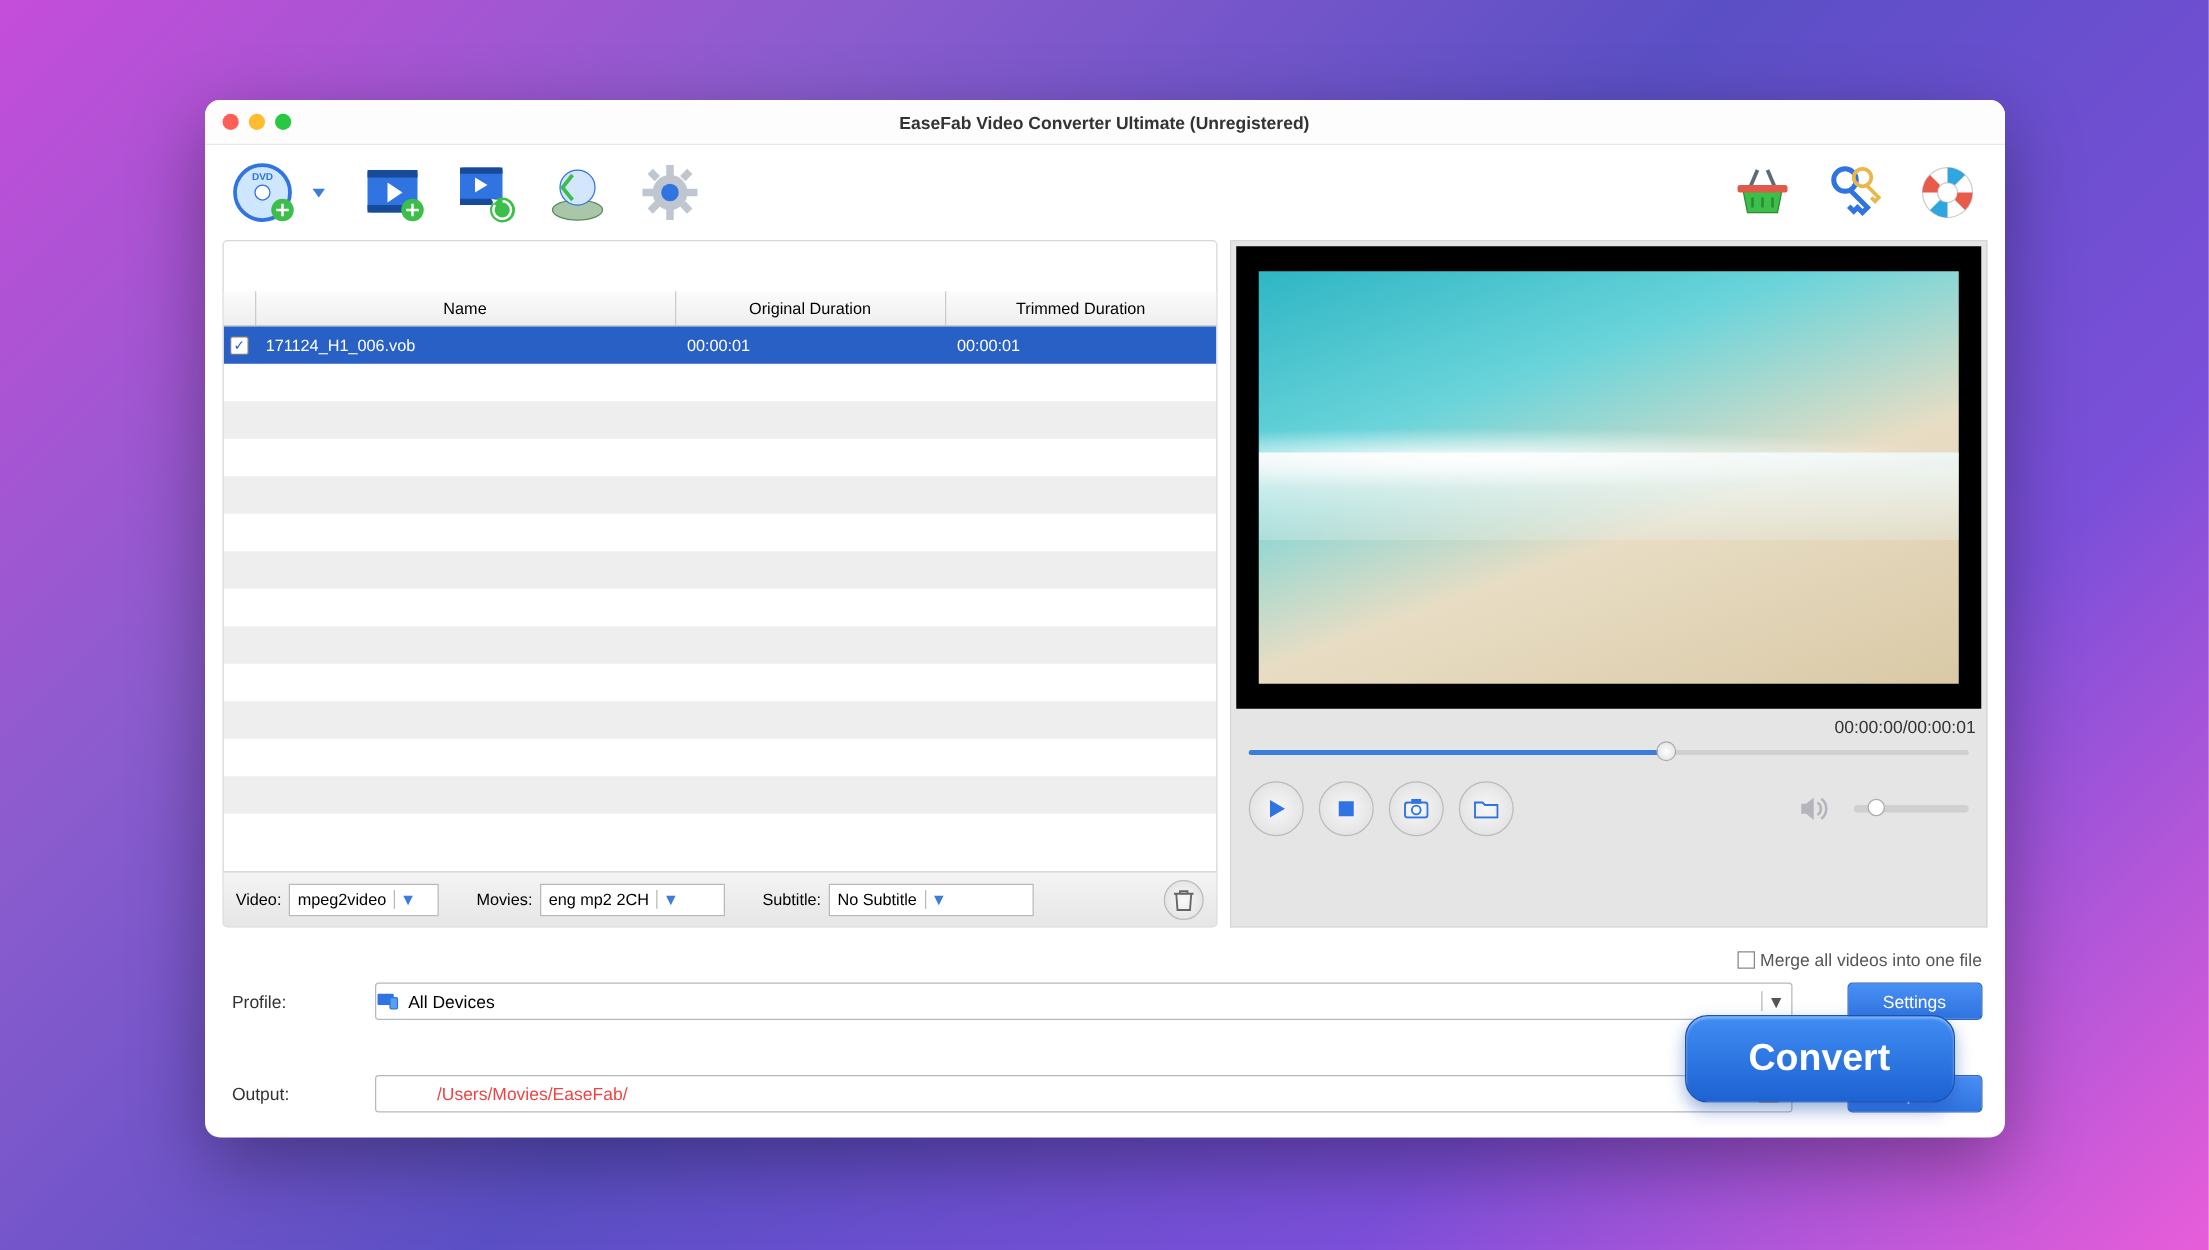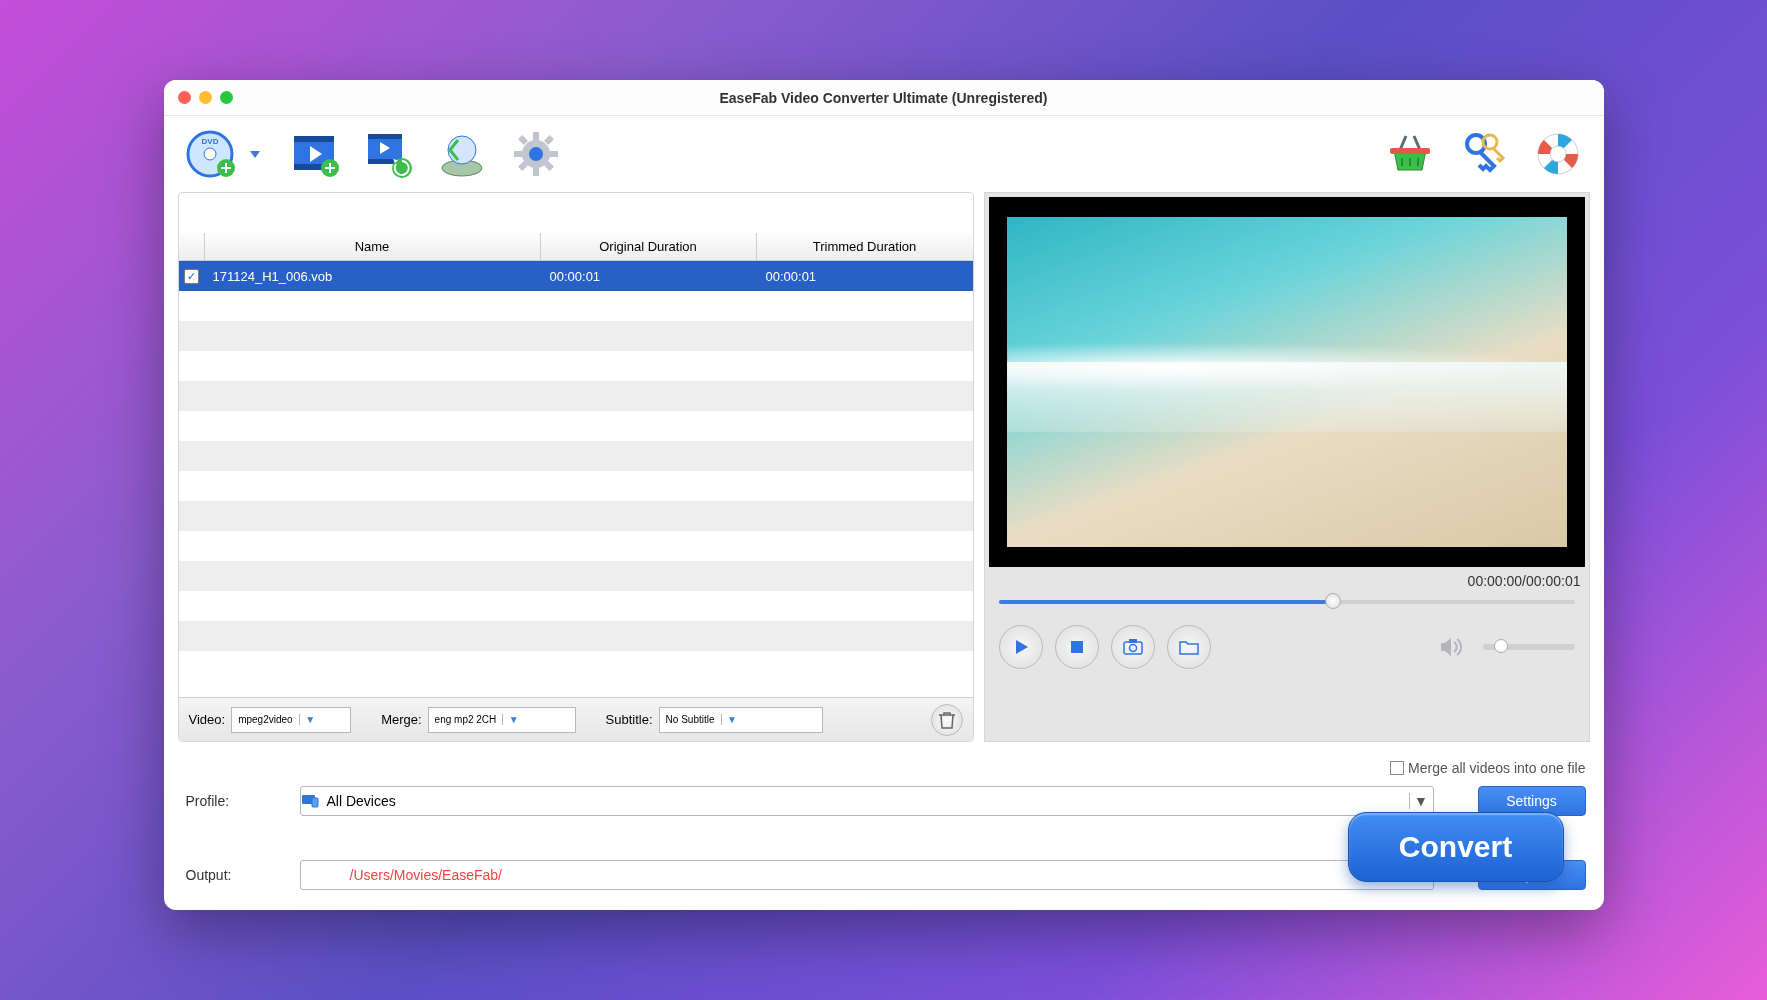--- a/index.html
+++ b/index.html
@@ -41,21 +41,21 @@
 .col-td { width:216px; }
 .rows { flex:1; overflow:auto; }
 .row { display:flex; height:30px; align-items:center; font-size:13px; }
 .row.sel { background:#2860c5; color:#fff; }
 .row.alt { background:#eeeeee; }
 .row .col-check { display:flex; align-items:center; justify-content:center; }
 .chk { width:15px; height:15px; background:#fff; border:1px solid #7a7a7a; border-radius:2px; display:flex; align-items:center; justify-content:center; font-size:11px; color:#2860c5; }
 .row .col-name { padding-left: 8px; }
 .row .col-od, .row .col-td { padding-left: 8px; border-left:1px solid rgba(255,255,255,0); }
 .bottom-strip { height:44px; background:linear-gradient(#f4f4f4,#e6e6e6); border-top:1px solid #ccc; display:flex; align-items:center; padding:0 10px; gap:6px; font-size:13px; }
-.sel-combo { height:26px; border:1px solid #b8b8b8; background:#fff; display:flex; align-items:center; font-size:10px; }
+.sel-combo { height:26px; border:1px solid #b8b8b8; background:#fff; display:flex; align-items:center; font-size:13px; }
 .sel-combo .val { padding:0 6px; }
 .sel-combo .arr { width:22px; border-left:1px solid #b8b8b8; text-align:center; color:#3b7dd8; cursor:pointer; }
 .trash { width:32px; height:32px; border-radius:50%; background:radial-gradient(#fafafa,#ddd); border:1px solid #bbb; display:flex; align-items:center; justify-content:center; margin-left:auto; cursor:pointer;}
 .preview { width:100%; height:370px; background:#000; display:flex; align-items:center; justify-content:center; }
 .prev-img { width:560px; height:330px; background: linear-gradient(160deg,#2fb6c4 0%, #6ad4da 30%, #e8ddc4 60%, #d9c9a6 100%); position:relative; overflow:hidden;}
 .wave { position:absolute; left:0; right:0; top:38%; height:50px; background: radial-gradient(ellipse at 30% 50%, rgba(255,255,255,.95), rgba(255,255,255,0) 70%); filter: blur(1px);}
 .wave2 { position:absolute; left:0; right:0; top:44%; height:70px; background: linear-gradient(#eef7f5, rgba(230,240,235,.3)); }
 .time-lbl { text-align:right; font-size:14px; color:#333; padding:6px 4px 4px 0; }
 .slider-wrap { padding: 4px 10px 10px 10px; }
 .slider { position:relative; height:10px; }
@@ -208,21 +208,21 @@
         <div class="row alt"></div>
         <div class="row"></div>
         <div class="row alt"></div>
       </div>
       <div class="bottom-strip">
         <span>Video:</span>
         <div class="sel-combo" style="width:120px">
           <span class="val">mpeg2video</span>
           <span class="arr">▼</span>
         </div>
-        <span style="margin-left:24px">Merge:</span>
+        <span style="margin-left:24px">Movies:</span>
         <div class="sel-combo" style="width:148px">
           <span class="val">eng mp2 2CH</span>
           <span class="arr">▼</span>
         </div>
         <span style="margin-left:24px">Subtitle:</span>
         <div class="sel-combo" style="width:164px">
           <span class="val">No Subtitle</span>
           <span class="arr">▼</span>
         </div>
         <div class="trash">

